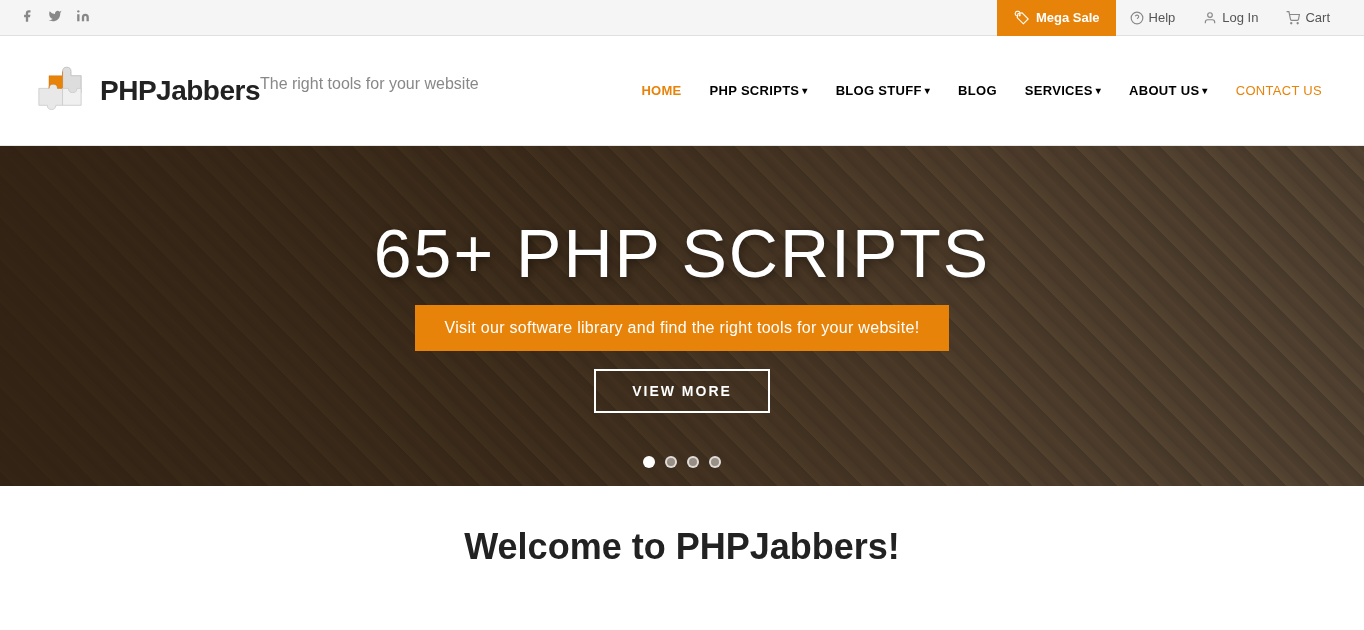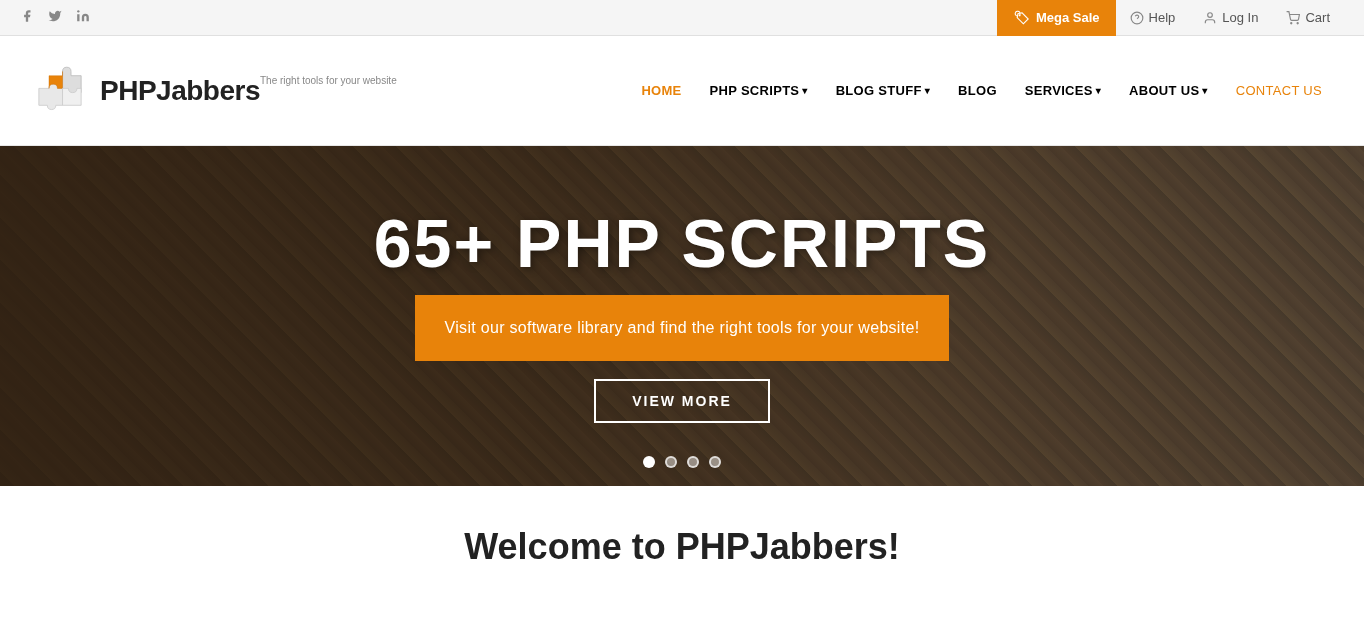--- a/index.html
+++ b/index.html
@@ -61,21 +61,21 @@
       justify-content: space-between;
     }
     .logo-area { display: flex; align-items: center; gap: 10px; }
     .logo-text-area { display: flex; flex-direction: row; }
     .logo-name {
       font-size: 28px;
       font-weight: bold;
       color: #222;
       letter-spacing: -0.5px;
     }
-    .logo-tagline { font-size: 10px; color: #888; }
+    .logo-tagline { font-size: 16px; color: #888; }
 
     
     .logo-icon { width: 60px; height: 55px; }
 
     
     .nav { display: flex; align-items: flex-end; gap: 4px; }
     .nav-item {
       font-size: 13px;
       font-weight: 600;
       color: #000000;
@@ -130,32 +130,32 @@
       position: relative;
       z-index: 2;
       text-align: center;
       display: flex;
       flex-direction: column;
       align-items: center;
       gap: 18px;
     }
     .hero-title {
       font-size: 68px;
-      font-weight: 700;
+      font-weight: 400;
       color: #fff;
       letter-spacing: 2px;
       line-height: 1;
       text-shadow: 2px 2px 8px rgba(0,0,0,0.4);
     }
     .hero-subtitle {
       background: #e8830a;
       color: #fff;
       font-size: 16px;
       font-weight: 500;
-      padding: 24px 30px;
+      padding: 14px 30px;
       letter-spacing: 0.3px;
     }
     .hero-btn {
       border: 2px solid #fff;
       color: #fff;
       background: transparent;
       font-size: 14px;
       font-weight: 700;
       padding: 12px 36px;
       cursor: pointer;

